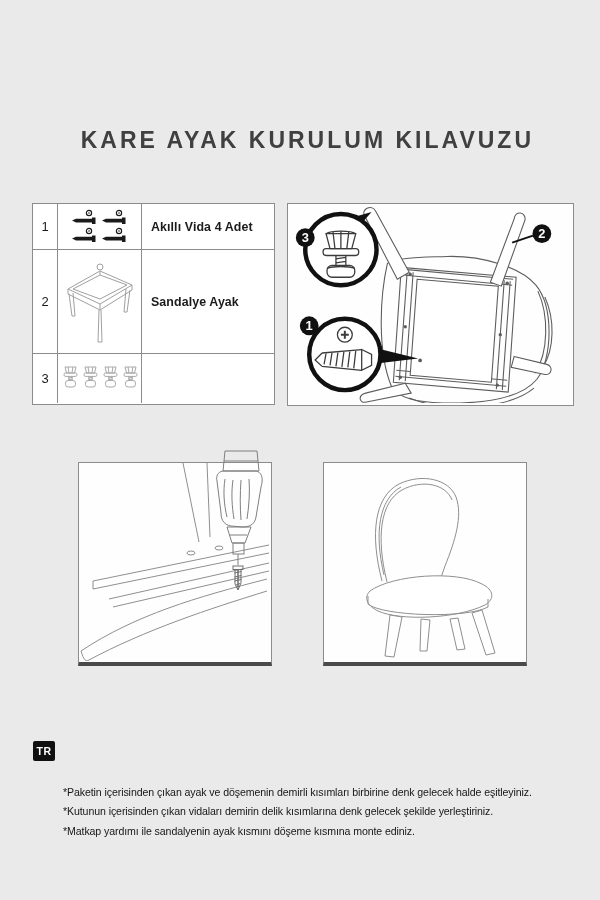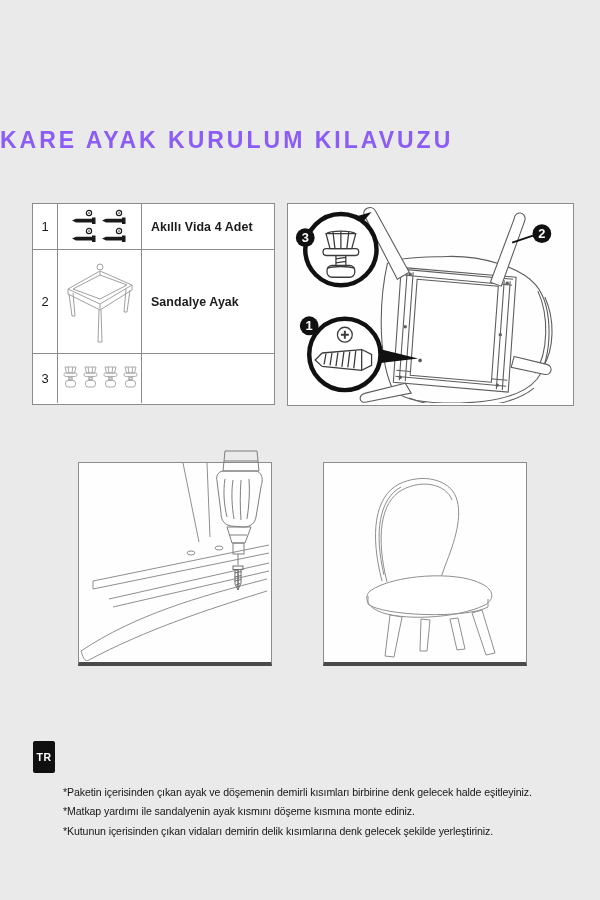--- a/index.html
+++ b/index.html
@@ -8,23 +8,23 @@
     background:#eaeaea;
     font-family:"Liberation Sans", sans-serif;
     position:relative;
     color:#1c1c1c;
     overflow:hidden;
   }
   .abs{position:absolute;}
   
   .title{
     left:0;top:127px;width:534px;
-    text-align:left;
+    text-align:right;
     font-size:23px;font-weight:700;letter-spacing:3px;
-    color:#8b5cf6;
+    color:#404040;
   }
   
   .parts-table{
     left:32px;top:203px;width:241px;height:200px;
     background:#fff;
     border:1px solid #8c8c8c;
     display:grid;
     grid-template-columns:25px 84px 1fr;
     grid-template-rows:46px 104px 49px;
   }
@@ -42,21 +42,21 @@
     background:#fefefe;
     border:1px solid #8c8c8c;
   }
   .diagram-box{left:287px;top:203px;width:285px;height:201px;}
   .step-box{top:462px;height:199px;border-bottom:4px solid #4a4a4a;overflow:visible;}
   .step-box.left{left:78px;width:192px;}
   .step-box.right{left:323px;width:202px;}
   .step-box svg{position:absolute;left:0;}
   
   .tr-badge{
-    left:33px;top:741px;width:22px;height:32px;
+    left:33px;top:741px;width:22px;height:20px;
     background:#101010;color:#fff;
     border-radius:2px;
     display:flex;align-items:center;justify-content:center;
     font-size:10.5px;font-weight:700;letter-spacing:.5px;
   }
   .notes{
     left:63px;top:739px;width:530px;
     font-size:10.6px;line-height:19.4px;color:#161616;
     letter-spacing:-0.1px;
     margin-top:44px;
@@ -272,15 +272,15 @@
     <path d="M66,152 L78,154 L70,194 L61,193 Z" fill="#fff"></path>
     <path d="M148,150 L158,147 L171,190 L162,192 Z" fill="#fff"></path>
     <path d="M97,156 L106,157 L103,188 L96,188 Z" fill="#fff"></path>
     <path d="M126,156 L134,155 L141,186 L133,187 Z" fill="#fff"></path>
   </svg>
 </div>
 
 <div class="abs tr-badge">TR</div>
 <div class="abs notes">
   <div>*Paketin içerisinden çıkan ayak ve döşemenin demirli kısımları birbirine denk gelecek halde eşitleyiniz.</div>
+  <div>*Kutunun içerisinden çıkan vidaları demirin delik kısımlarına denk gelecek şekilde yerleştiriniz.</div>
   <div>*Matkap yardımı ile sandalyenin ayak kısmını döşeme kısmına monte ediniz.</div>
-  <div>*Kutunun içerisinden çıkan vidaları demirin delik kısımlarına denk gelecek şekilde yerleştiriniz.</div>
 </div>
 
 </body></html>

